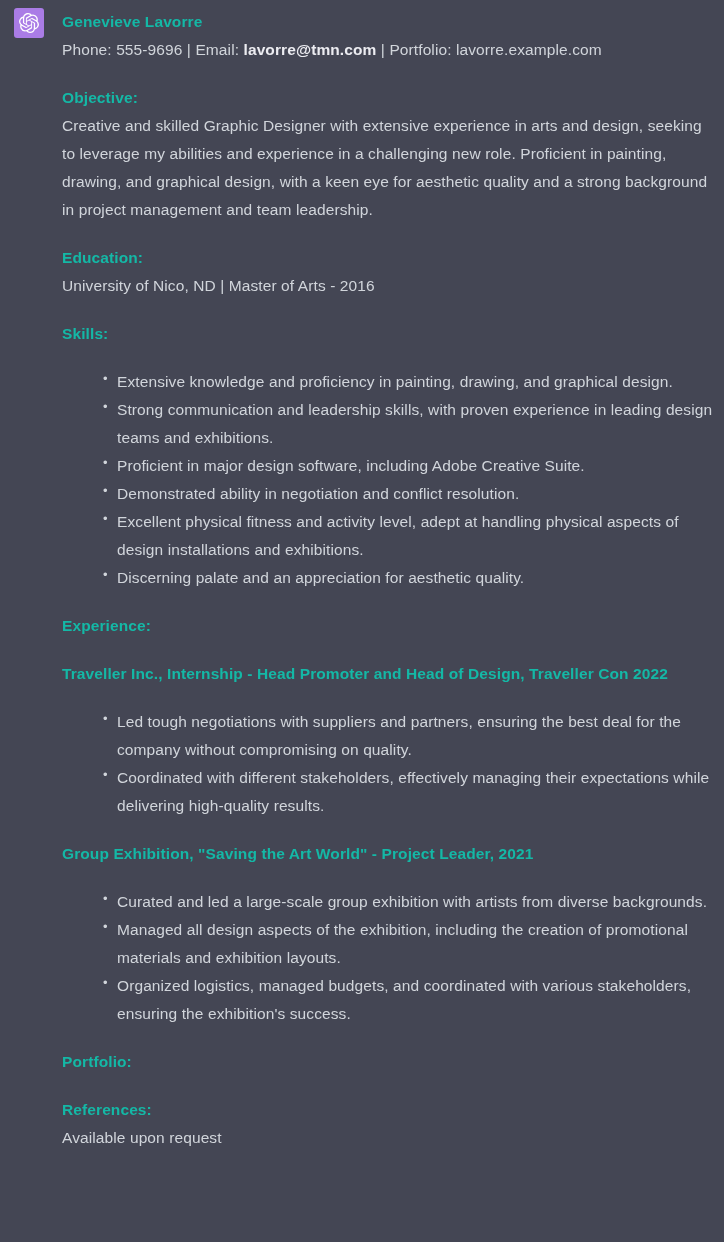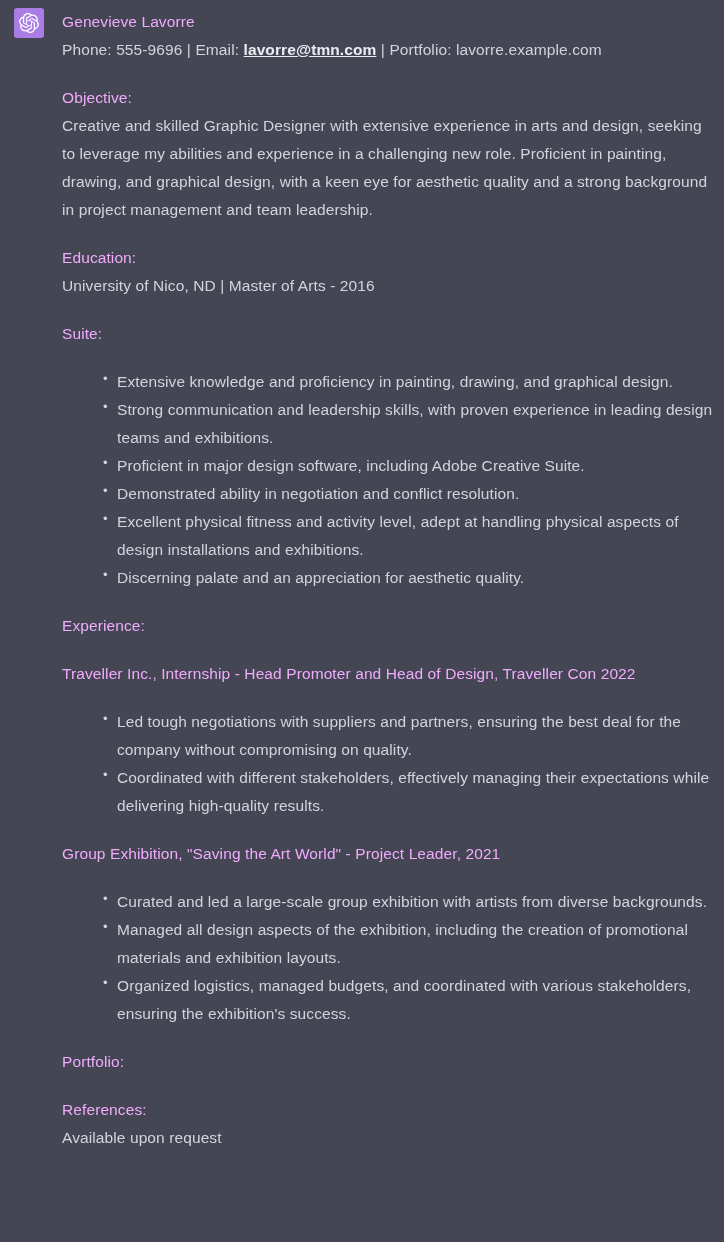--- a/index.html
+++ b/index.html
@@ -33,27 +33,26 @@
   .content {
     flex: 1;
     max-width: 654px;
     font-size: 15.5px;
     line-height: 28px;
     color: #d1d5db;
     letter-spacing: 0.1px;
   }
   .content p { margin: 0 0 20px 0; }
   .b {
-    color: #f0abfc;
-    font-weight: 400;
+    color: #14b8a6;
+    font-weight: 700;
   }
   a.link {
     color: #ececf1;
     font-weight: 700;
-    text-decoration: underline;
     cursor: pointer;
   }
   ul.bullets {
     list-style: none;
     margin: 0 0 20px 0;
     padding: 0 0 0 23px;
   }
   ul.bullets li {
     position: relative;
     line-height: 28px;
@@ -97,21 +96,21 @@
       <span class="b">Objective:</span><br>
       <span>Creative and skilled Graphic Designer with extensive experience in arts and design, seeking to leverage my abilities and experience in a challenging new role. Proficient in painting, drawing, and graphical design, with a keen eye for aesthetic quality and a strong background in project management and team leadership.</span>
     </p>
 
     <p>
       <span class="b">Education:</span><br>
       <span>University of Nico, ND | Master of Arts - 2016</span>
     </p>
 
     <p>
-      <span class="b">Suite:</span>
+      <span class="b">Skills:</span>
     </p>
 
     <ul class="bullets">
       <li>Extensive knowledge and proficiency in painting, drawing, and graphical design.</li>
       <li>Strong communication and leadership skills, with proven experience in leading design teams and exhibitions.</li>
       <li>Proficient in major design software, including Adobe Creative Suite.</li>
       <li>Demonstrated ability in negotiation and conflict resolution.</li>
       <li>Excellent physical fitness and activity level, adept at handling physical aspects of design installations and exhibitions.</li>
       <li>Discerning palate and an appreciation for aesthetic quality.</li>
     </ul>

